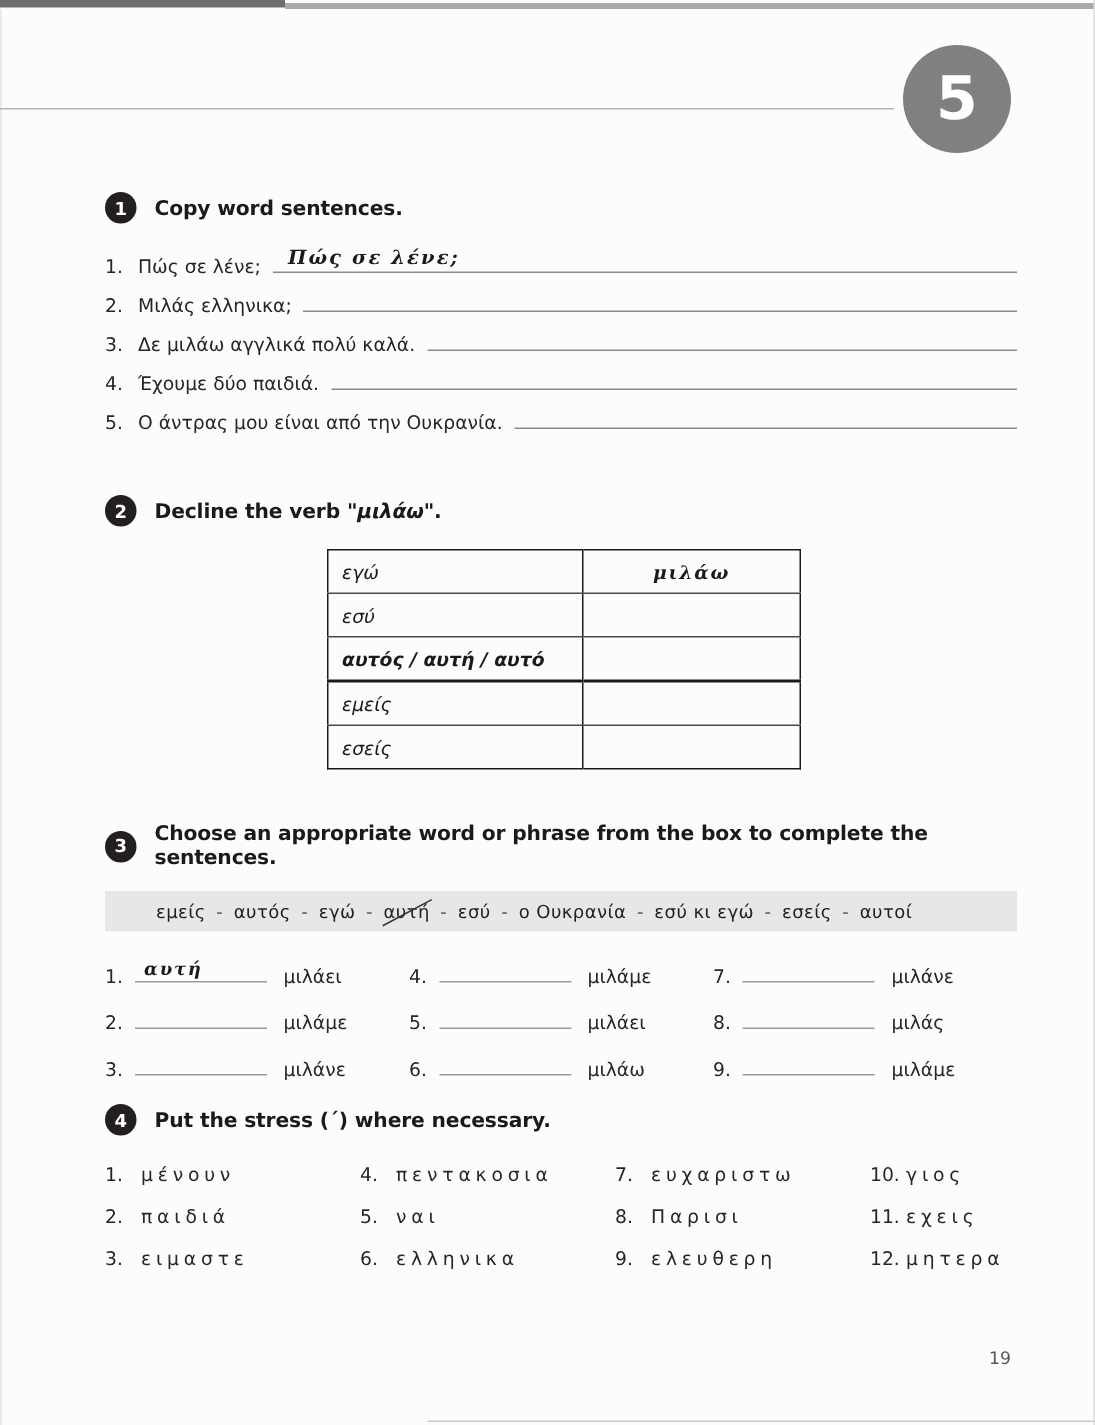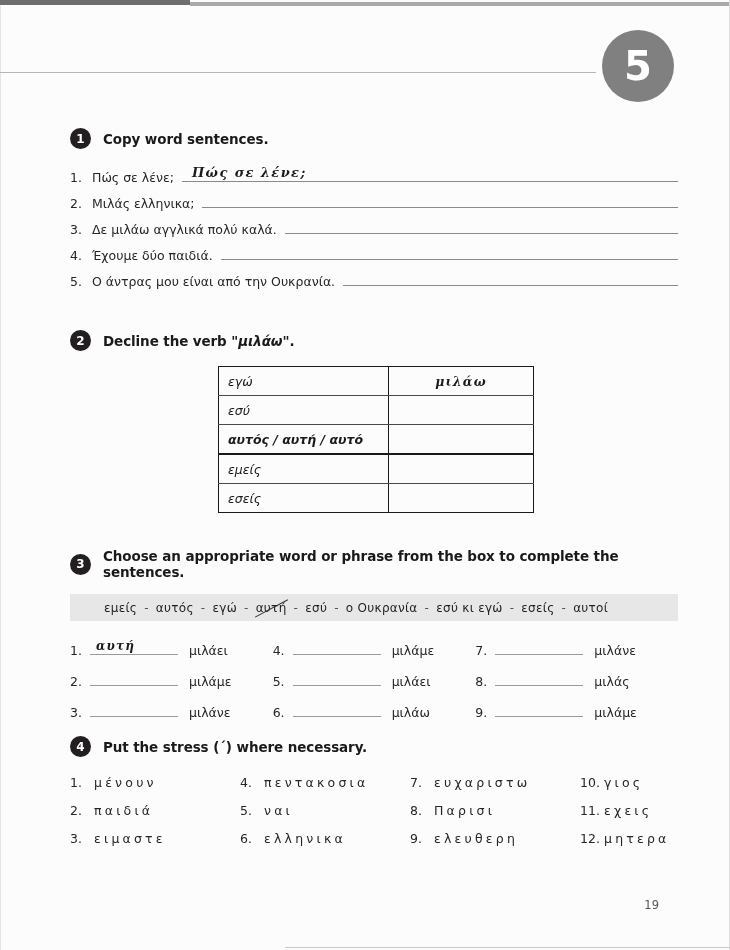--- a/index.html
+++ b/index.html
@@ -258,21 +258,21 @@
     width: 24px;
   }
   .stress-word {
     letter-spacing: 3.2px;
     white-space: nowrap;
   }
 
   
   .page-num {
     position: absolute;
-    right: 71px;
+    right: 56px;
     top: 898px;
     font-size: 11.5px;
     color: #555555;
   }
 </style>
 </head>
 <body>
 
 <div class="page">
 

